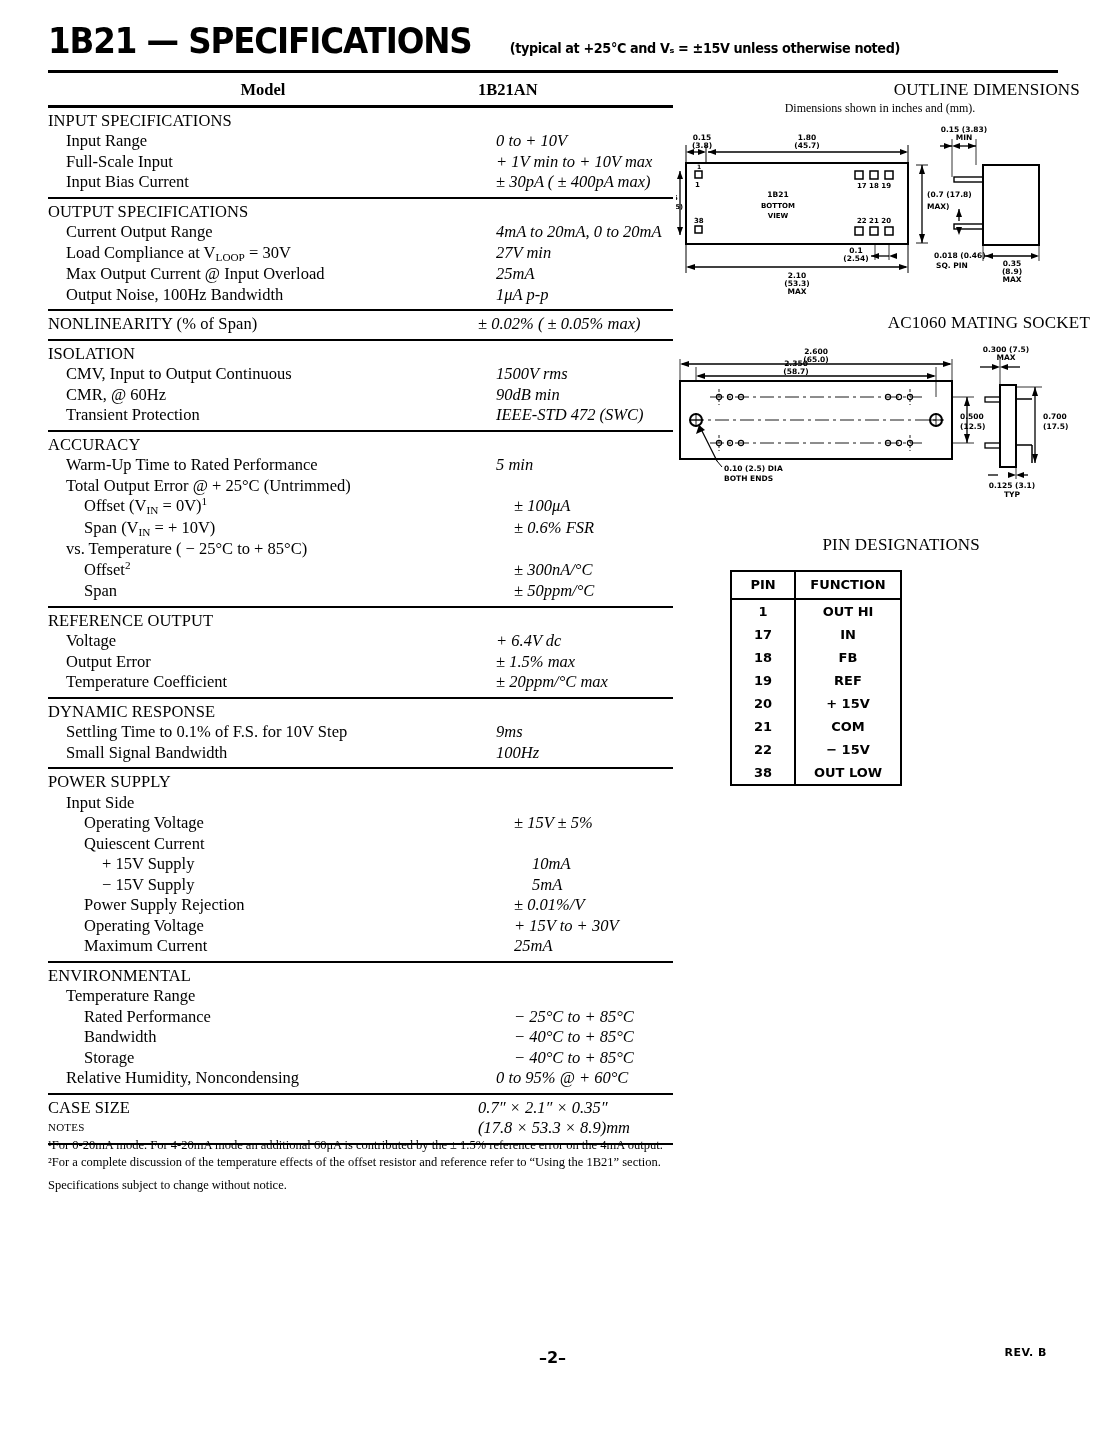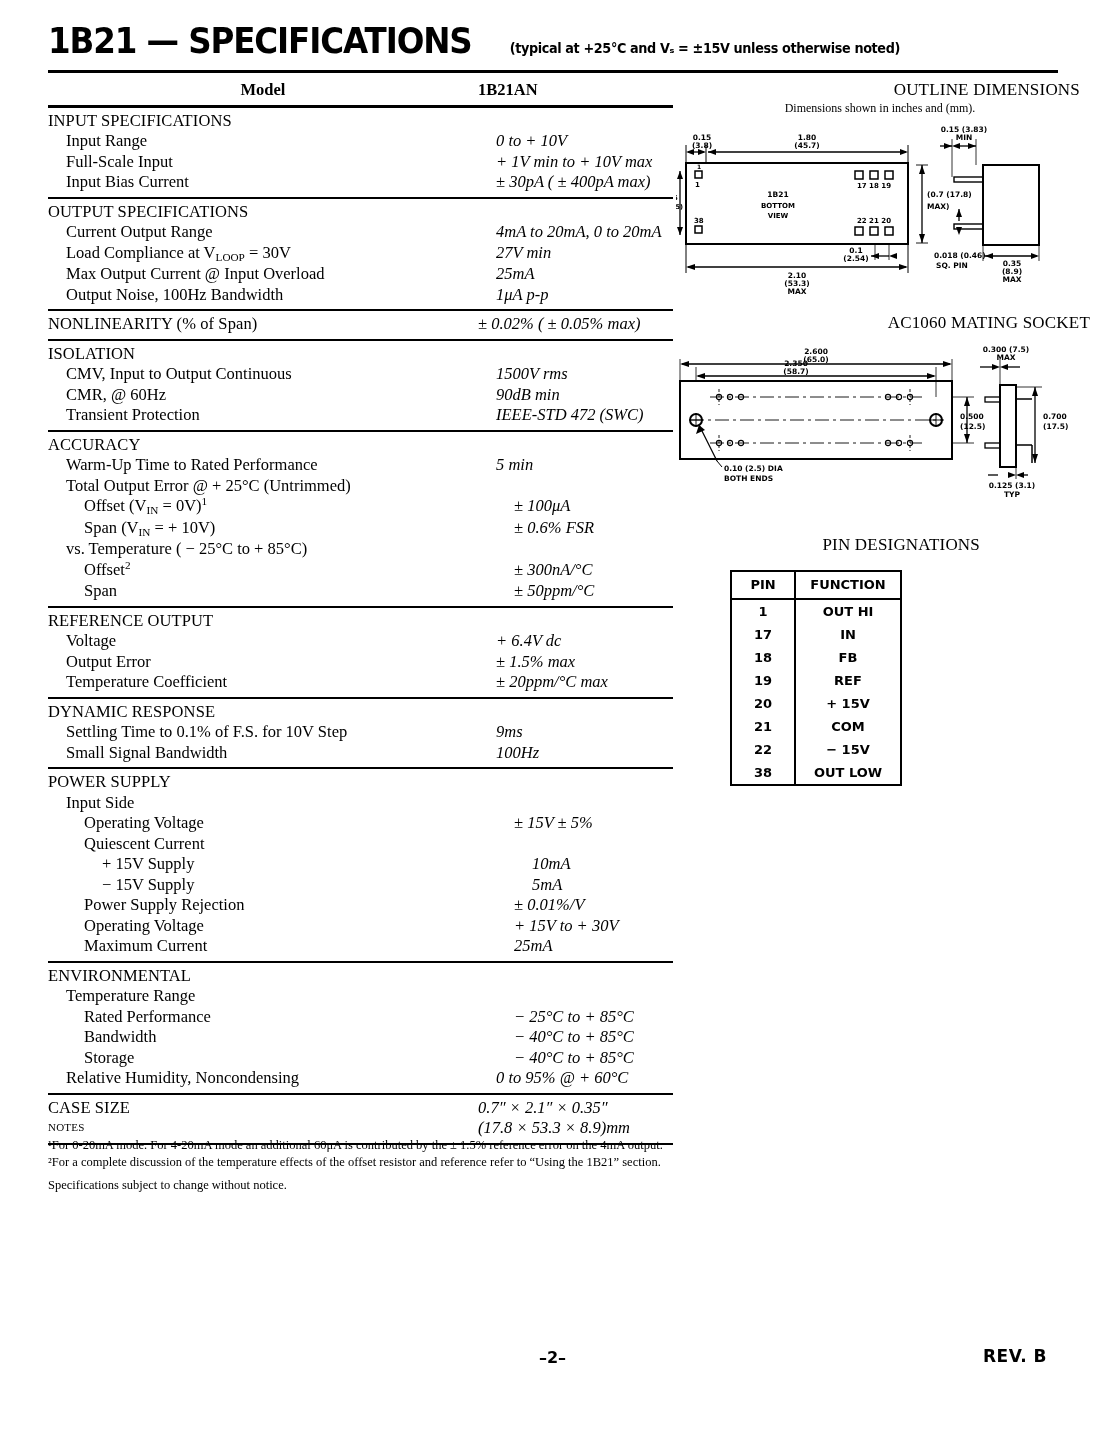--- a/index.html
+++ b/index.html
@@ -170,21 +170,21 @@
     text-align: center;
     font-family: "DejaVu Sans", sans-serif;
     font-weight: bold;
     font-size: 16px;
   }
   #revision {
     position: absolute;
     right: 58px; top: 1346px;
     font-family: "DejaVu Sans", sans-serif;
     font-weight: bold;
-    font-size: 17px;
+    font-size: 11px;
     letter-spacing: 0.5px;
   }
 
   .dwg-txt {
     font-family: "DejaVu Sans", sans-serif;
     font-weight: bold;
     font-size: 7.5px;
   }
 </style>
 </head>

